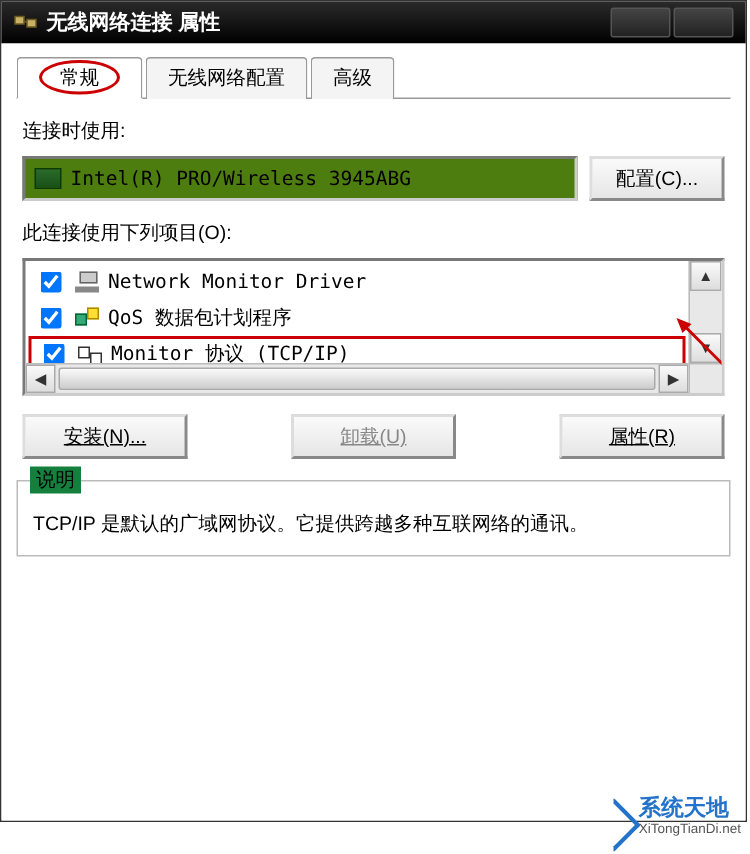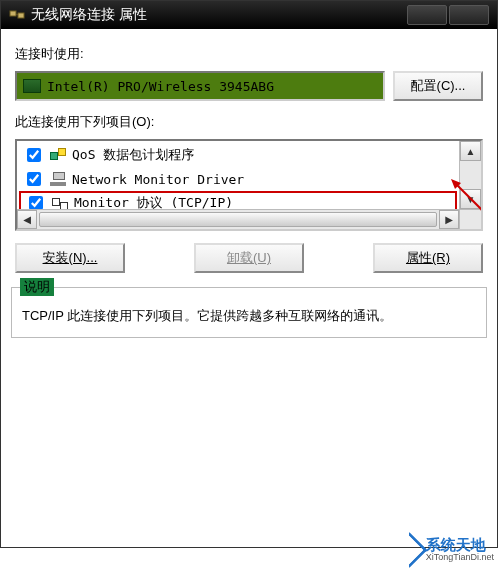--- a/index.html
+++ b/index.html
@@ -22,20 +22,21 @@
     background: #f4f4f4;
   }
   .titlebar {
     background: linear-gradient(#2a2a2a, #000);
     color: #fff;
     height: 28px;
     display: flex;
     align-items: center;
     padding: 0 8px;
     font-size: 14px;
+    font-weight: bold;
   }
   .title-icon {
     width: 16px; height: 16px;
     margin-right: 6px;
     display: inline-flex;
     align-items: center;
     justify-content: center;
   }
   .window-controls {
     margin-left: auto;
@@ -252,21 +253,21 @@
     gap: 6px;
     margin: 4px 0;
     font-size: 13px;
   }
   .check-row input { width:14px; height:14px; accent-color:#2a6fd6; }
   .watermark {
     position: absolute;
     right: 6px; bottom: 6px;
     font-size: 12px;
     display: flex;
-    align-items: flex-end;
+    align-items: flex-start;
     gap: 0;
     color: #2273c9;
   }
   .wm-icon {
     width: 32px; height: 32px;
     position: relative;
   }
   .wm-icon::before {
     content:"";
     position:absolute; left:2px; top:6px;
@@ -302,45 +303,56 @@
     </span>
     <span>无线网络连接 属性</span>
     <div class="window-controls">
       <div class="win-btn"></div>
       <div class="win-btn"></div>
     </div>
   </div>
 
   <div class="client">
 
+    <div class="tabs">
+      <div class="tab active">
+        <span class="red-circle">常规</span>
+      </div>
+      <div class="tab">
+        <span>无线网络配置</span>
+      </div>
+      <div class="tab">
+        <span>高级</span>
+      </div>
+    </div>
 
     <div class="section">
       <div>连接时使用:</div>
       <div class="adapter-row">
         <div class="adapter-box">
           <span class="nic-icon"></span>
           <span>Intel(R) PRO/Wireless 3945ABG</span>
         </div>
         <div class="btn">配置(C)...</div>
       </div>
     </div>
 
     <div class="section">
       <div>此连接使用下列项目(O):</div>
       <div class="listbox">
         <div class="list-inner">
           <div class="list-item">
             <input type="checkbox" checked="" style="">
-            <span class="item-icon icon-qos"></span>
-            <span>QoS 数据包计划程序</span>
+            <span class="item-icon icon-net"></span>
+            <span>Network Monitor Driver</span>
           </div>
           <div class="list-item">
             <input type="checkbox" checked="" style="">
-            <span class="item-icon icon-net"></span>
-            <span>Network Monitor Driver</span>
+            <span class="item-icon icon-qos"></span>
+            <span>QoS 数据包计划程序</span>
           </div>
           <div class="list-item red-box">
             <input type="checkbox" checked="" style="">
             <span class="item-icon icon-tcp"></span>
             <span>Monitor 协议 (TCP/IP)</span>
           </div>
         </div>
         <div class="vscroll">
           <div class="scroll-btn">▲</div>
           <div class="scroll-btn">▼</div>
@@ -361,21 +373,21 @@
 
       <div class="btn-row">
         <div class="btn">安装(N)...</div>
         <div class="btn disabled">卸载(U)</div>
         <div class="btn">属性(R)</div>
       </div>
     </div>
 
     <div class="group">
       <div class="legend">说明</div>
-      <div class="desc">TCP/IP 此连接使用下列项目。它提供跨越多种互联网络的通讯。</div>
+      <div class="desc">TCP/IP 是默认的广域网协议。它提供跨越多种互联网络的通讯。</div>
     </div>
 
 
   </div>
 </div>
 
 <div class="watermark">
   <div class="wm-icon"></div>
   <div class="wm-text">
     <span class="wm-cn">系统天地</span>

